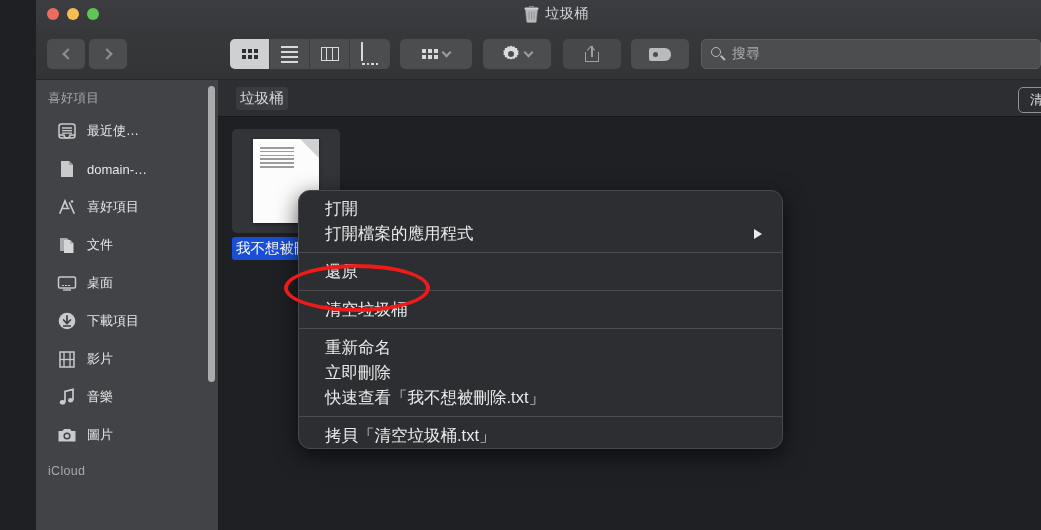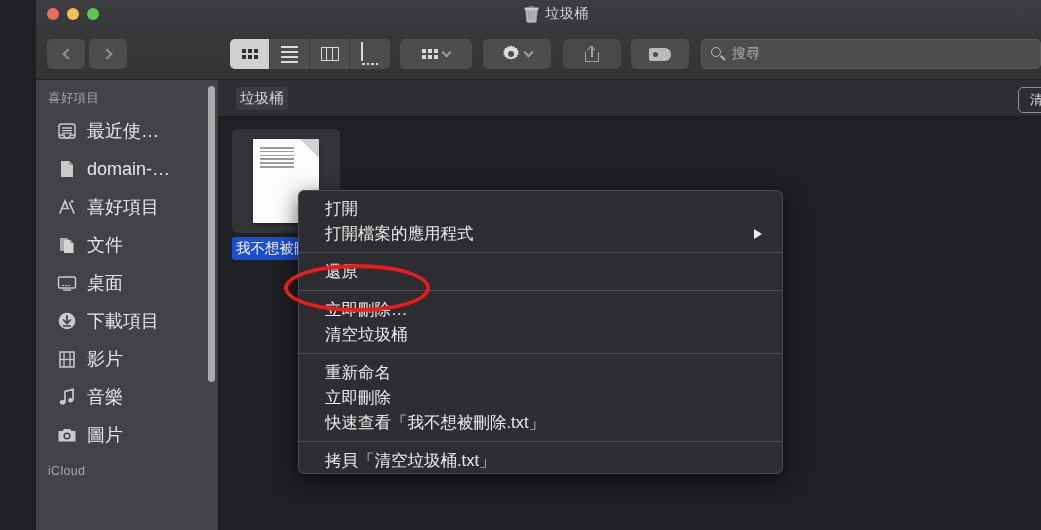--- a/index.html
+++ b/index.html
@@ -165,21 +165,21 @@
   .sb-section {
     font-size: 12.5px; color: #a6a8aa;
     padding: 10px 0 5px 12px; letter-spacing: 0.3px;
   }
   .sb-item {
     height: 38px; display: flex; align-items: center;
     padding-left: 20px; gap: 9px;
   }
   .sb-icon { width: 22px; height: 22px; flex: 0 0 auto; position: relative; }
   .sb-label {
-    font-size: 18px; color: #e6e7e8; white-space: nowrap;
+    font-size: 13px; color: #e6e7e8; white-space: nowrap;
     overflow: hidden; font-weight: 500;
   }
   .sb-scroll {
     position: absolute; left: 172px; top: 6px;
     width: 7px; height: 296px; border-radius: 4px;
     background: #a9abad;
   }
 
   
   .content {
@@ -235,21 +235,21 @@
     padding: 2px 4px; white-space: nowrap;
     overflow: hidden; max-width: 104px;
   }
 
   
   .ctxmenu {
     position: absolute; left: 262px; top: 190px;
     width: 485px;
     background: #2c2e31;
     border: 1px solid #48494c;
-    border-radius: 6px;
+    border-radius: 12px;
     box-shadow: 0 6px 22px rgba(0,0,0,0.65);
     overflow: hidden;
     padding: 5px 0 0 0;
   }
   .mi {
     height: 25px; display: flex; align-items: center;
     padding: 0 16px 0 26px; position: relative;
     font-size: 16.5px; color: #e9eaeb; white-space: nowrap;
     font-weight: 500;
   }
@@ -536,21 +536,20 @@
       <span>打開檔案的應用程式</span>
       <span class="submark"></span>
     </div>
 
     <div class="msep"></div>
 
     <div class="mi">還原</div>
 
     <div class="msep"></div>
 
-    <div class="mi">立即刪除…</div>
     <div class="mi">清空垃圾桶</div>
 
     <div class="msep"></div>
 
     <div class="mi">重新命名</div>
     <div class="mi">立即刪除</div>
     <div class="mi">快速查看「我不想被刪除.txt」</div>
 
     <div class="msep"></div>
 

